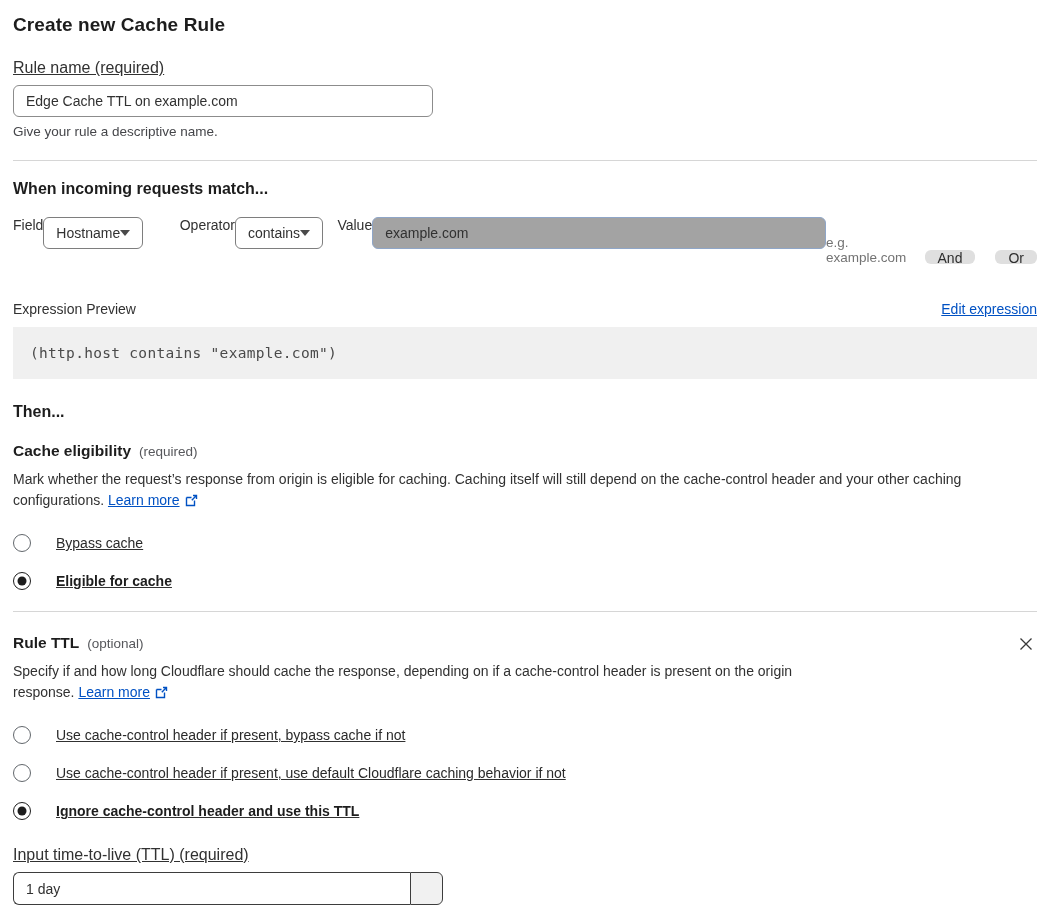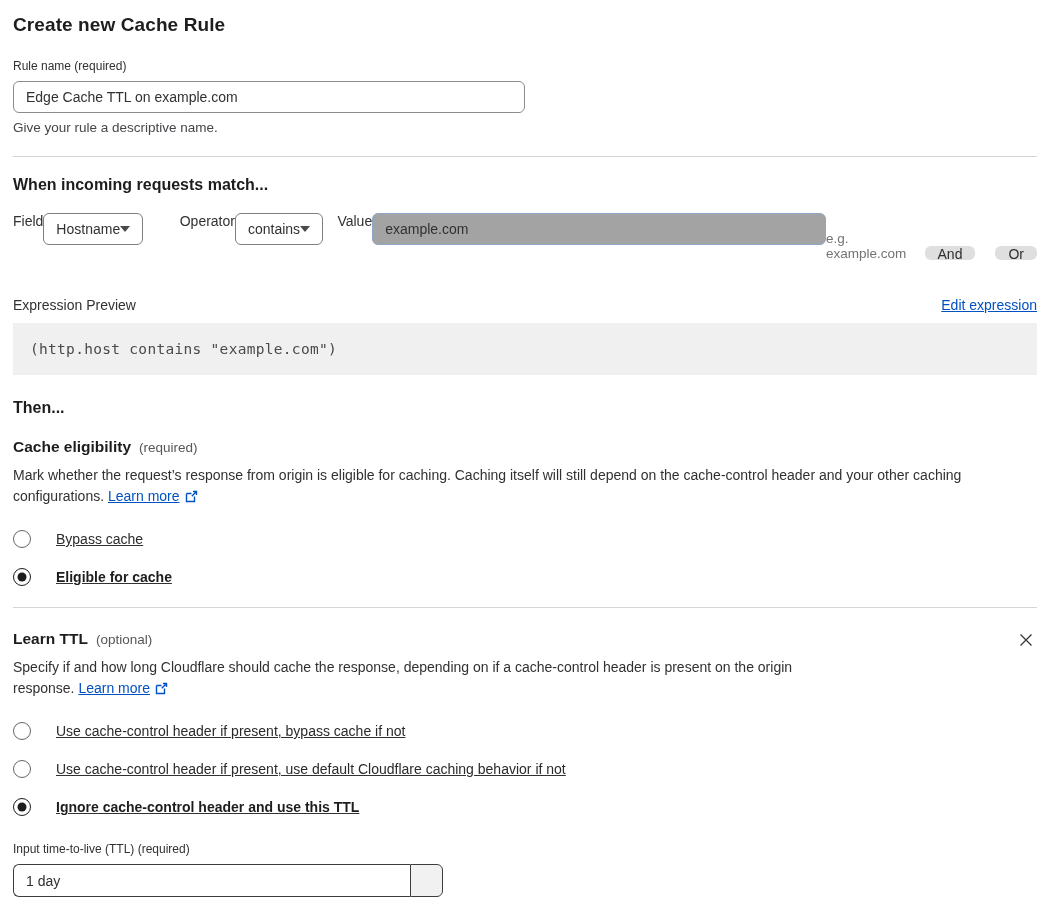--- a/index.html
+++ b/index.html
@@ -6,30 +6,30 @@
   html, body { width: 1058px; height: 906px; background: #ffffff; overflow: hidden; }
   body {
     font-family: "Liberation Sans", "DejaVu Sans", sans-serif;
     color: #313131;
     font-size: 14px;
   }
   .page { padding: 14px 21px 0 13px; width: 1058px; }
 
   h1.page-title { font-size: 19px; font-weight: 700; color: #1d1d1d; letter-spacing: .1px; }
 
-  .field-label { display: block; font-size: 12px; color: #313131; margin-bottom: 8px; }
+  .field-label { display: block; font-size: 16px; color: #313131; margin-bottom: 8px; text-decoration: underline; }
 
   .text-input {
     height: 32px; border: 1px solid #8c8c8c; border-radius: 6px;
     padding: 0 12px; font-size: 14px; color: #313131; background: #fff;
     font-family: "Liberation Sans", "DejaVu Sans", sans-serif;
     outline: none; display: block; width: 100%;
   }
   .rule-name-wrap { margin-top: 23px; }
-  .rule-name-wrap .text-input { width: 512px; }
+  .rule-name-wrap .text-input { width: 420px; }
   .helper-text { font-size: 13.5px; color: #45464a; margin-top: 7px; }
   .helper-gray { font-size: 13.5px; color: #737373; margin-top: 18px; }
 
   .divider { border: none; border-top: 1px solid #d6d6d6; margin: 21px 0 0 0; }
 
   h2.section-heading { font-size: 16px; font-weight: 700; color: #1d1d1d; }
 
   .match-section { margin-top: 19px; }
   .condition-row { display: flex; margin-top: 19px; }
   .cond-col { display: flex; flex-direction: row; }
@@ -177,21 +177,21 @@
         <span class="radio-circle"></span>
         <span class="radio-label">Eligible for cache</span>
       </div>
     </div>
   </div>
 
   <hr class="divider">
 
   <div>
     <div class="subsection-header edge-ttl-header">
-      <h3>Learn TTL</h3>
+      <h3>Rule TTL</h3>
       <span class="req-note">(optional)</span>
       <button class="close-btn"><svg width="18" height="18" viewBox="0 0 18 18">
             <path d="M3.5 3.5 L14.5 14.5 M14.5 3.5 L3.5 14.5" stroke="#383838" stroke-width="1.3" fill="none"></path>
           </svg></button>
     </div>
     <p class="desc ttl-desc"><span>Specify if and how long Cloudflare should cache the response, depending on if a cache-control header is present on the origin response.</span>
       <a class="link">Learn more</a><span class="ext-icon"><svg width="13" height="13" viewBox="0 0 13 13">
             <path d="M1.5 3.5 h5 M1.5 3.5 v8 h8 v-5" fill="none" stroke="#0051c3" stroke-width="1.4"></path>
             <path d="M8 1.5 h3.5 v3.5 M11.2 1.8 L6.8 6.2" fill="none" stroke="#0051c3" stroke-width="1.4"></path>
           </svg></span>

